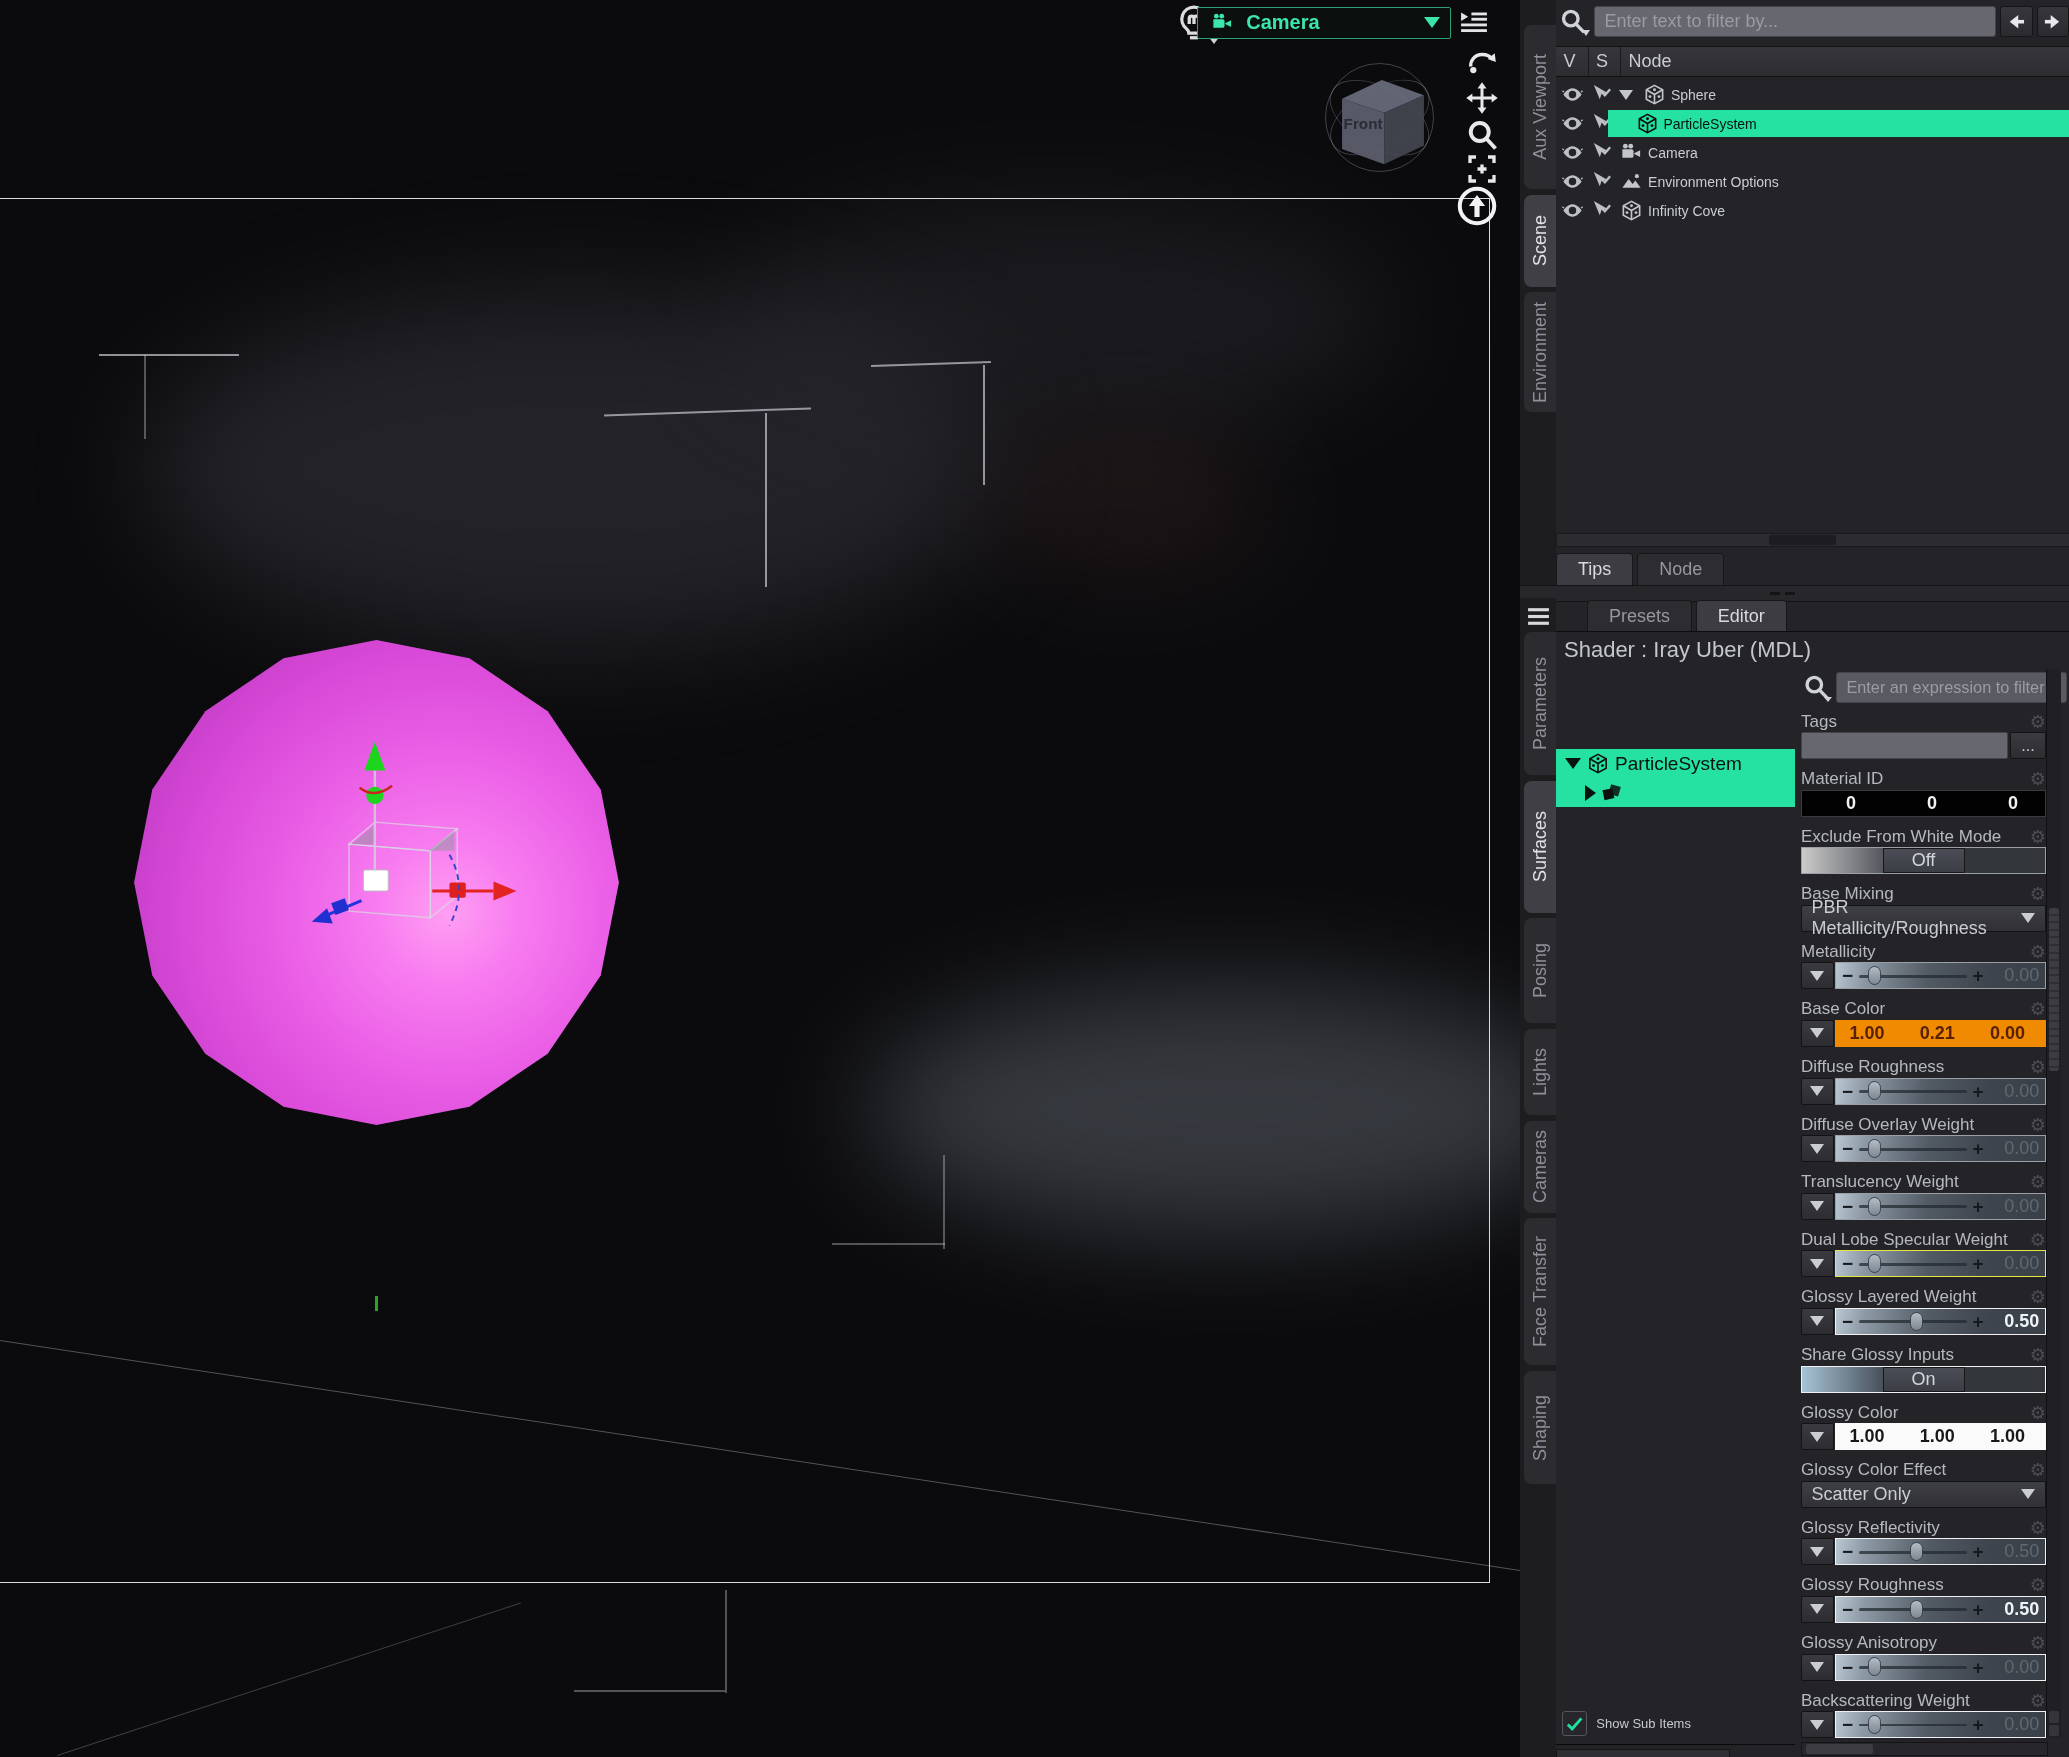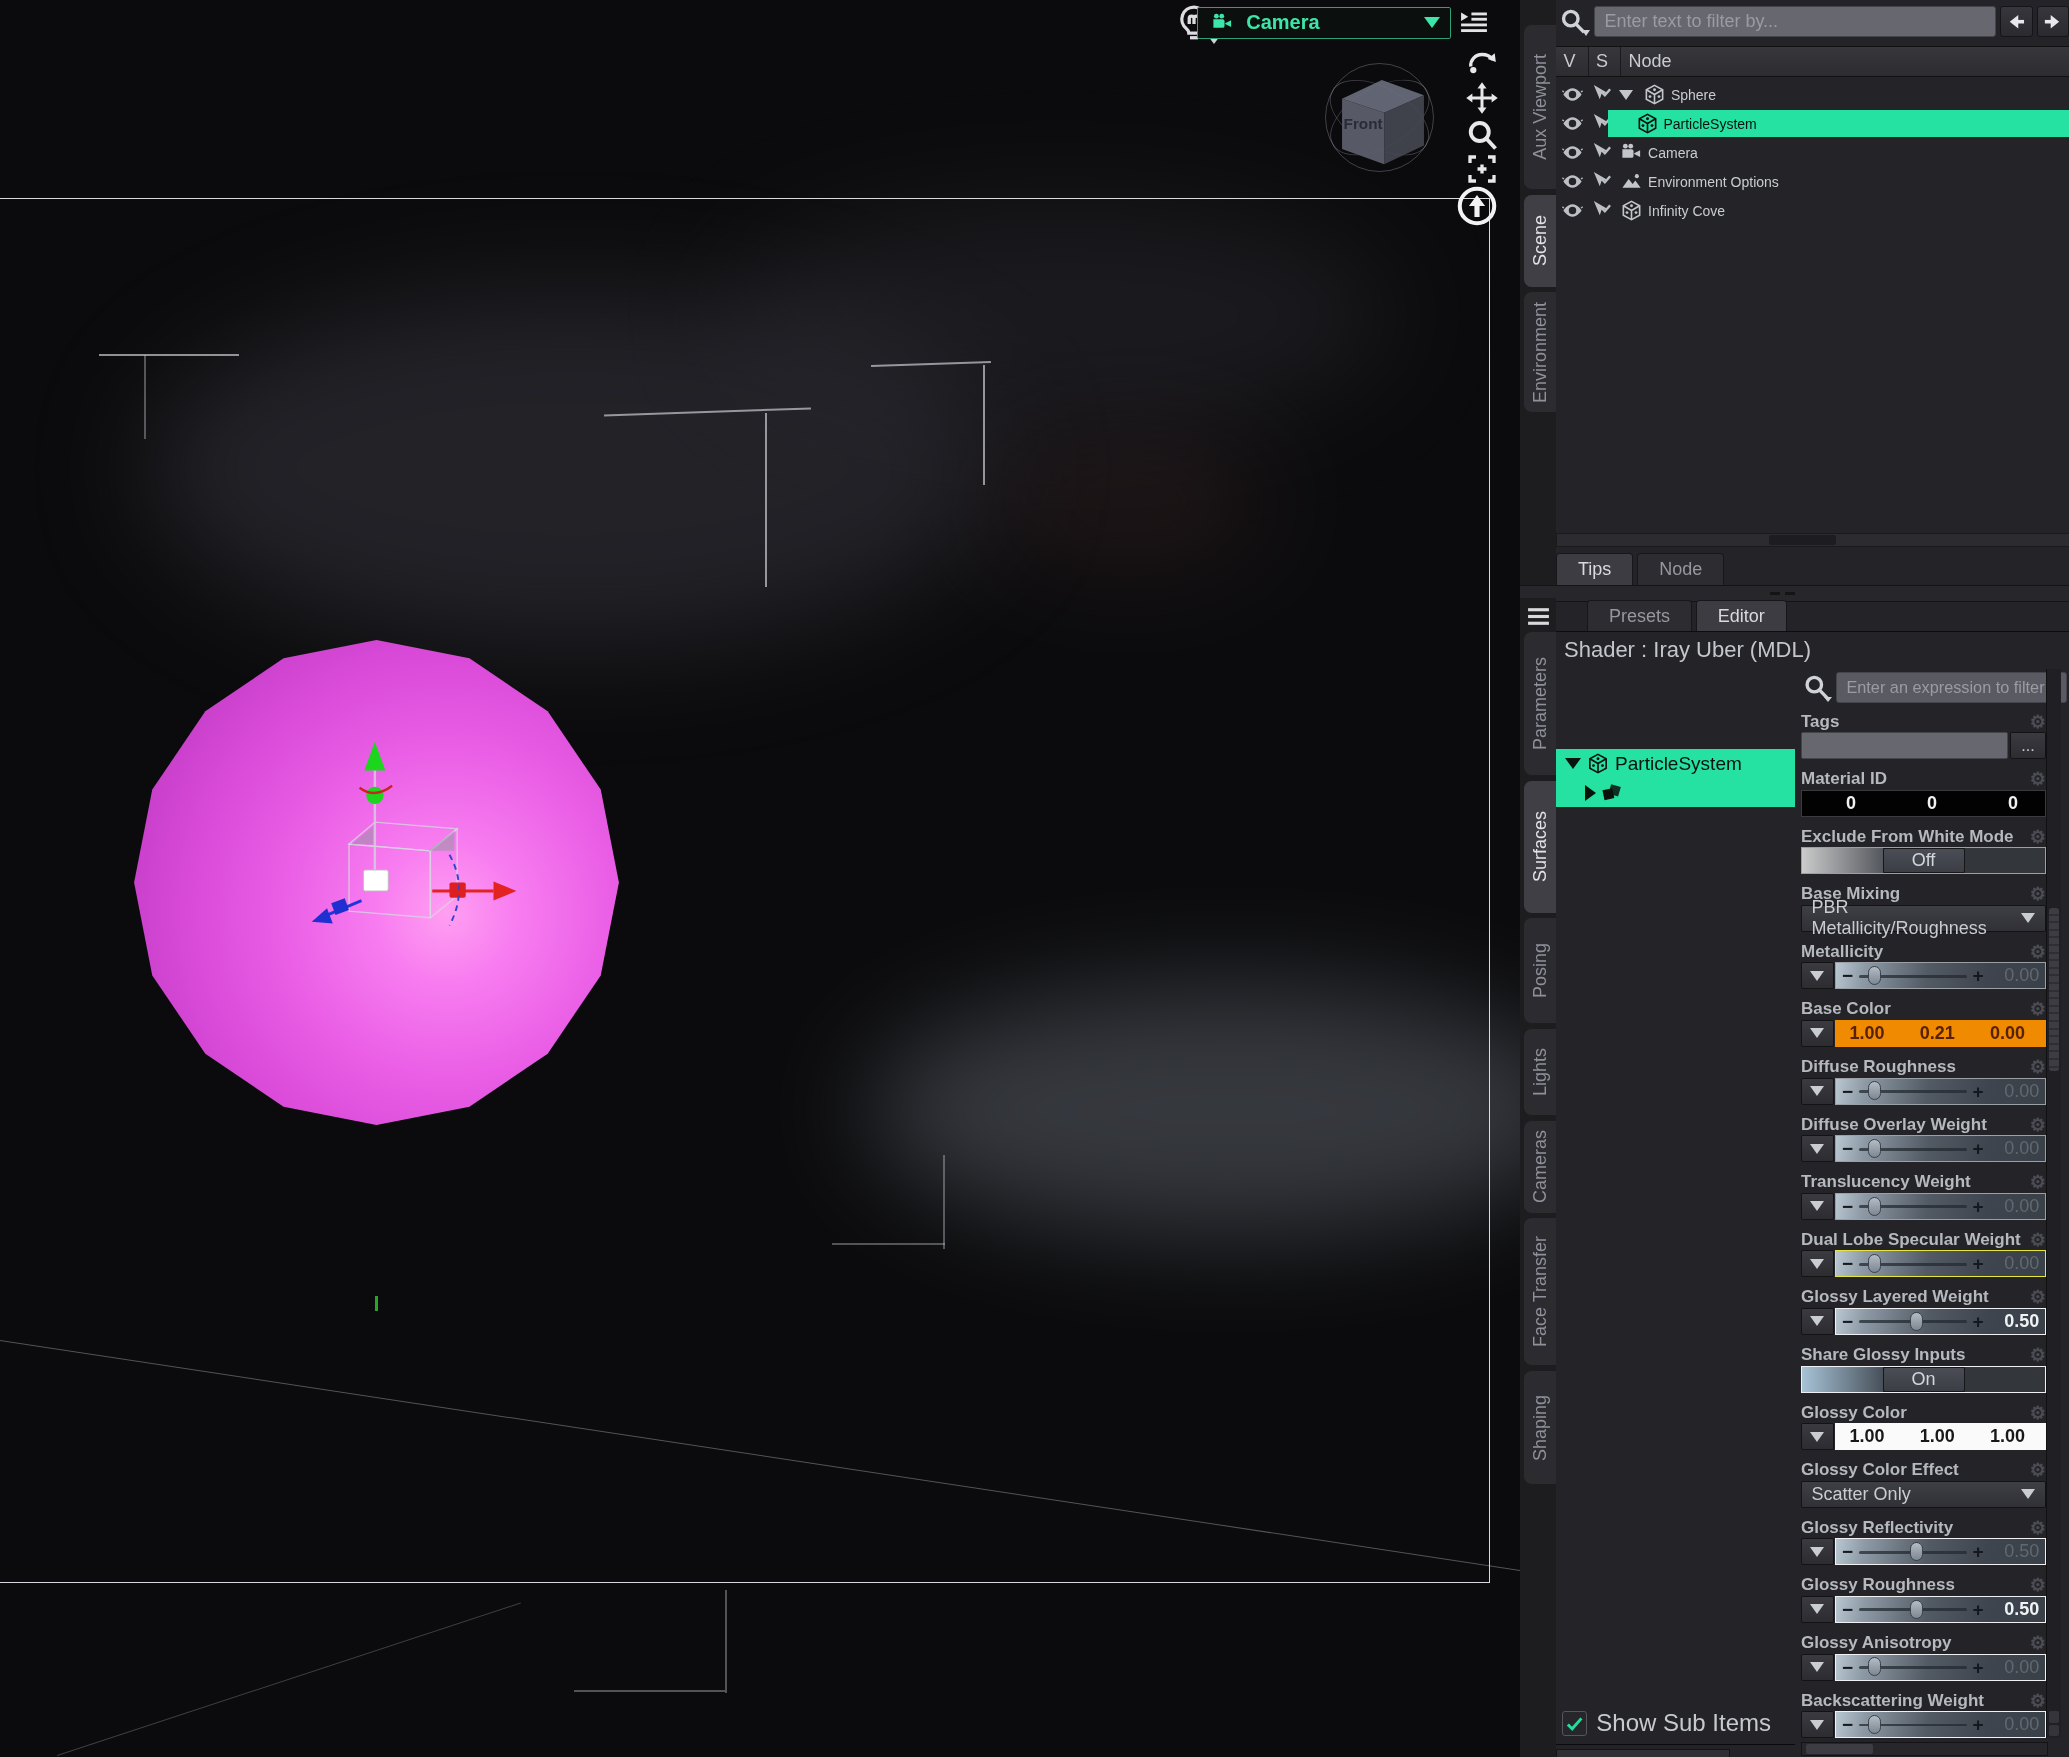--- a/index.html
+++ b/index.html
@@ -82,28 +82,28 @@
   .catrow{height:29px;display:flex;align-items:center;padding-left:11.5px;font-size:19px;color:#c6c9cd;
       background:#242428;border-bottom:1px solid #0c0c0e;}
   #cat-tree{left:36px;top:749px;width:239px;background:#25e2a2;}
   .ctrow{height:29px;display:flex;align-items:center;gap:4.8px;color:#07130d;font-size:19px;padding-left:5.7px;}
   .ctrow .exp{width:17px;height:17px;color:#0a120e;}
   .ctrow .nic{width:24px;height:23px;color:#0a120e;}
   #leftcol-bg{left:36px;top:661px;width:239px;height:1096px;background:#1a1a1d;z-index:-1;}
   #showsub{left:36px;top:1707px;width:239px;height:32.5px;display:flex;align-items:center;gap:9.6px;}
   #showsub .box{width:25px;height:25px;margin-left:5.7px;background:#26262b;border:1px solid #55555c;border-radius:2.9px;
       color:#24dd9d;padding:1.9px;box-sizing:border-box;}
-  #showsub .lab{font-size:24px;color:#c6c9cd;}
+  #showsub .lab{font-size:13px;color:#c6c9cd;}
   #leftcol-divider{left:36px;top:1744px;width:239px;height:1px;background:#0a0a0c;}
   #leftcol-stub{left:36px;top:1749px;width:172px;height:8.6px;background:#2e2e33;border:1px solid #151518;}
   #props-filter{left:281px;top:671px;width:245px;height:32.5px;display:flex;align-items:center;gap:3.8px;}
   #props-filter .filter-input{background:#5a5a62;font-size:16.3px;}
   #prop-list{left:281px;top:711px;width:245px;}
   .pgroup{height:48px;margin-bottom:9.6px;position:relative;}
-  .phead{height:21px;display:flex;align-items:center;justify-content:space-between;font-size:17px;color:#b5b9be;font-weight:bold;}
+  .phead{height:21px;display:flex;align-items:center;justify-content:space-between;font-size:17px;color:#b5b9be;}
   .phead .gear{color:#4c4c54;font-size:18px;line-height:1;}
   .ctl{height:27px;display:flex;align-items:stretch;}
   .ddb{width:32.5px;background:linear-gradient(#3a3a40,#2c2c31);border:1px solid #131316;border-radius:1.9px;
        display:flex;align-items:center;justify-content:center;margin-right:1.9px;flex:0 0 auto;padding:0;}
   .tri-d{width:0;height:0;border-left:7.6px solid transparent;border-right:7.6px solid transparent;border-top:10.5px solid #c9ccd1;}
   .sbox{flex:1;display:flex;align-items:center;box-sizing:border-box;border:1px solid #9aa0a6;
       background:linear-gradient(100deg,#b9c7d1 0%,#8d9aa6 14%,#525a64 44%,#3f454e 72%,#3a4048 100%);padding:0 5.7px;gap:5.7px;}
   .sbox.b-white{border:1.9px solid #f1f1f4;}
   .sbox.b-yellow{border:1.9px solid #e6e63e;}
   .sbox .minus,.sbox .plus{font-size:19px;color:#15181c;font-weight:bold;line-height:1;}

